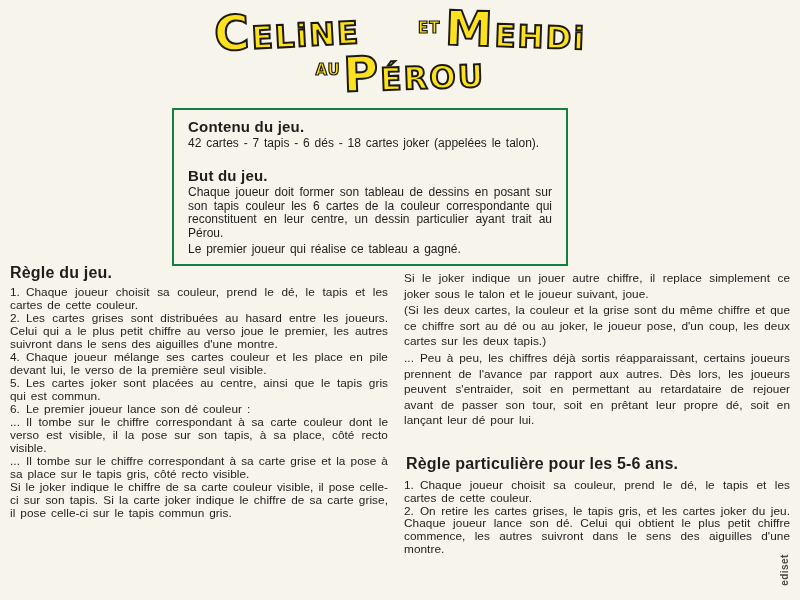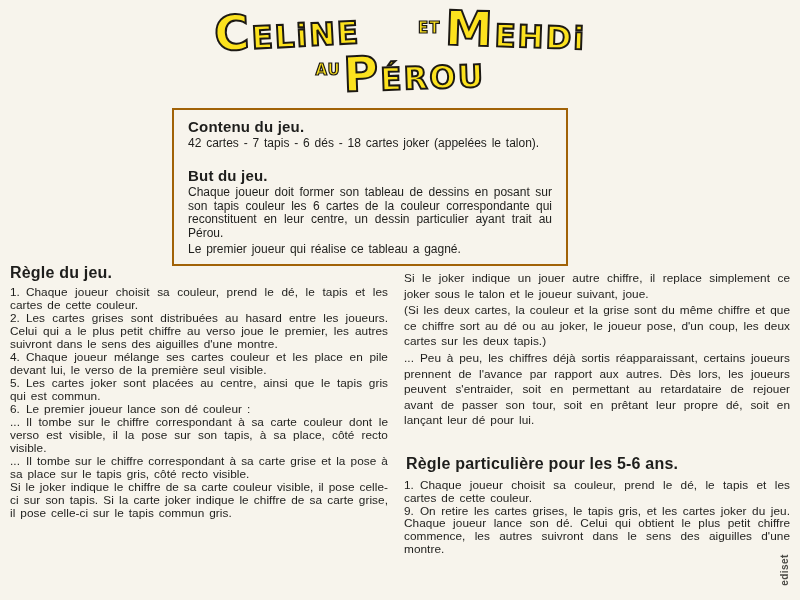--- a/index.html
+++ b/index.html
@@ -34,21 +34,21 @@
   }
   .w1 { transform:rotate(-3deg); margin-right:4px; }
   .w2 { margin:0 4px 0 6px;padding-left:48px; }
   .w3 { transform:rotate(2deg); }
   .w4 { margin-right:2px; top:-16px; }
   .w5 { transform:rotate(-2deg); }
 
   
   .info-box {
     position:absolute; left:172px; top:108px; width:364px;
-    border:2px solid #a16207;
+    border:2px solid #15803d;
     padding:8px 14px 5px 14px;
     background:transparent;
   }
   .box-h {
     margin:0 0 2px 0;
     font-size:15px; font-weight:bold; letter-spacing:.2px;
   }
   .box-h.second { margin-top:16px; }
   .info-box p {
     margin:0 0 2px 0;
@@ -126,19 +126,19 @@
 
   <div class="col col-right">
     <div class="rc-top">
       <p>Si le joker indique un jouer autre chiffre, il replace simplement ce joker sous le talon et le joueur suivant, joue.</p>
       <p>(Si les deux cartes, la couleur et la grise sont du même chiffre et que ce chiffre sort au dé ou au joker, le joueur pose, d'un coup, les deux cartes sur les deux tapis.)</p>
       <p>... Peu à peu, les chiffres déjà sortis réapparaissant, certains joueurs prennent de l'avance par rapport aux autres. Dès lors, les joueurs peuvent s'entraider, soit en permettant au retardataire de rejouer avant de passer son tour, soit en prêtant leur propre dé, soit en lançant leur dé pour lui.</p>
     </div>
     <div class="special">
       <h2 class="special-h">Règle particulière pour les 5-6 ans.</h2>
       <p>1. Chaque joueur choisit sa couleur, prend le dé, le tapis et les cartes de cette couleur.</p>
-      <p>9. On retire les cartes grises, le tapis gris, et les cartes joker du jeu. Chaque joueur lance son dé. Celui qui obtient le plus petit chiffre commence, les autres suivront dans le sens des aiguilles d'une montre.</p>
+      <p>2. On retire les cartes grises, le tapis gris, et les cartes joker du jeu. Chaque joueur lance son dé. Celui qui obtient le plus petit chiffre commence, les autres suivront dans le sens des aiguilles d'une montre.</p>
     </div>
   </div>
 
   <div class="publisher">ediset</div>
 
 </div>
 
 </body></html>

